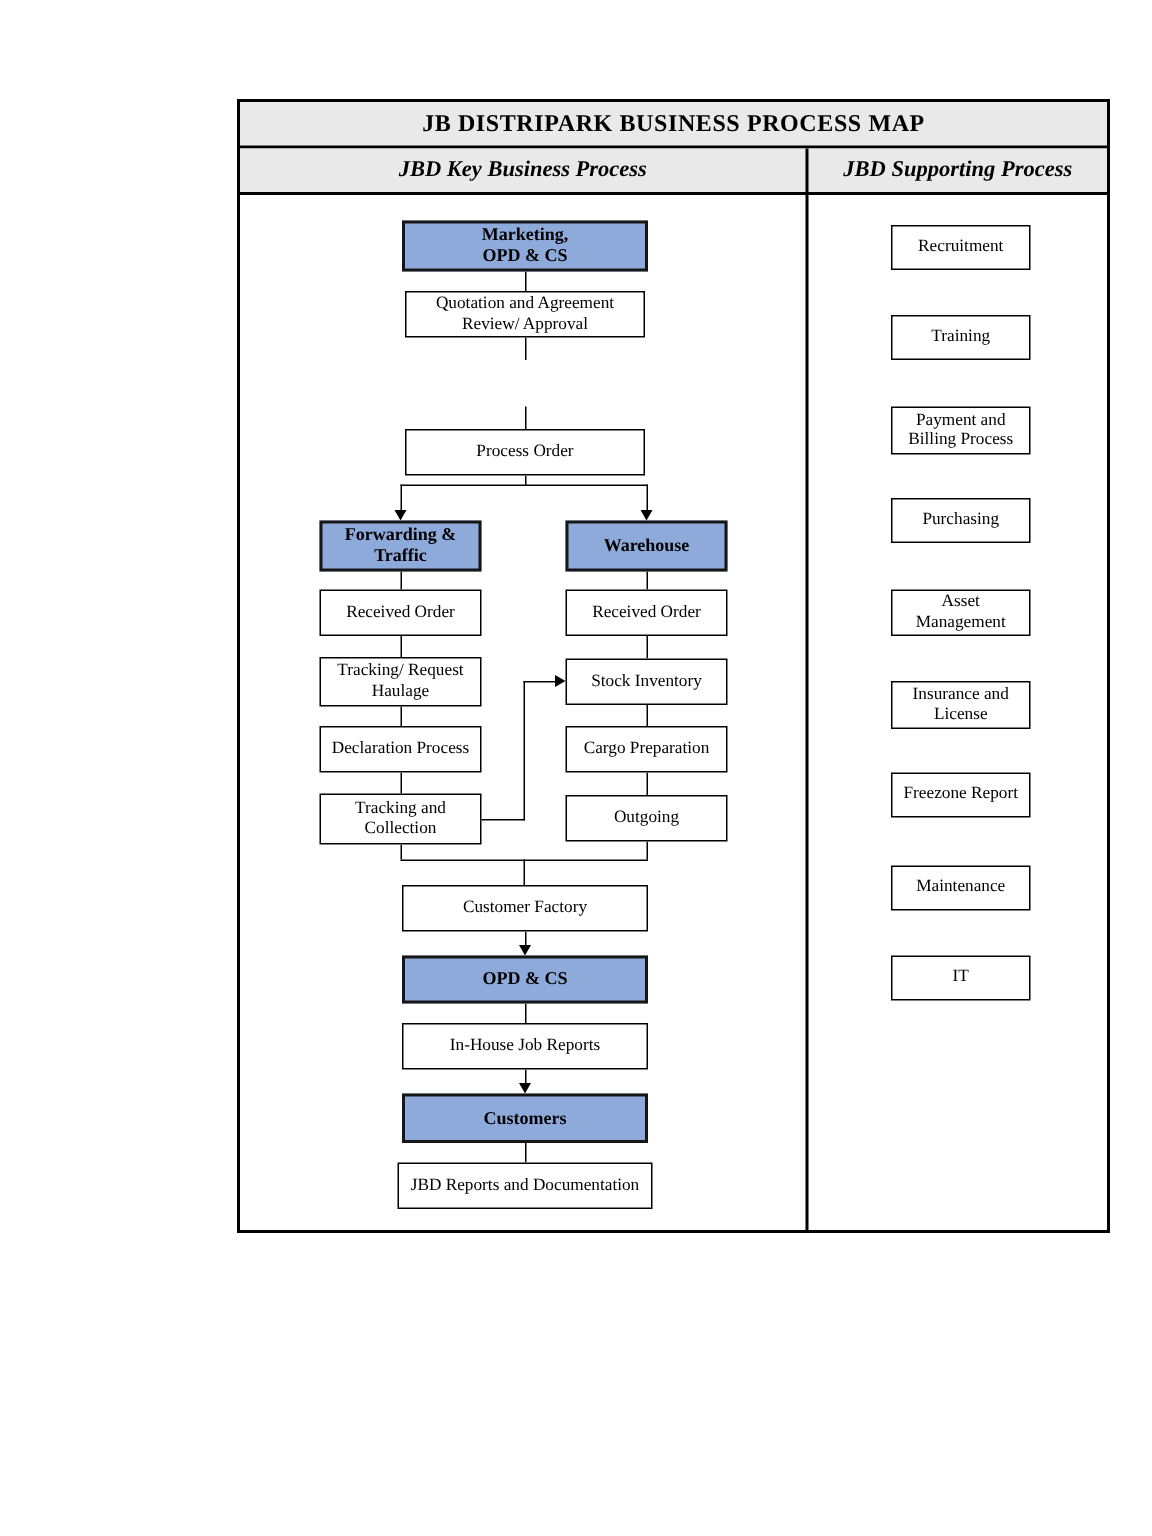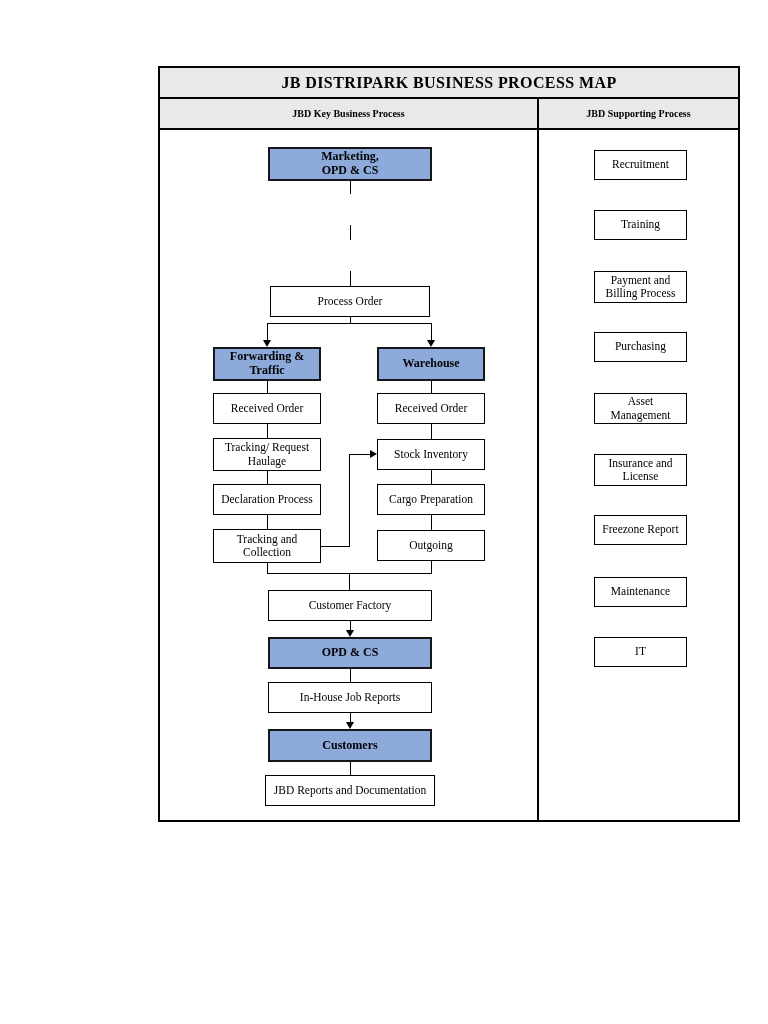--- a/index.html
+++ b/index.html
@@ -14,21 +14,21 @@
   .map-table {
     position:absolute; left:118px; top:66px; width:582px; height:756px;
     border:2px solid #000; display:flex; flex-direction:column; background:#fff;
   }
   .title-row {
     height:31px; background:#E9E9E9; border-bottom:2px solid #000;
     display:flex; align-items:center; justify-content:center;
     font-weight:bold; font-size:16px; letter-spacing:0.4px;
   }
   .header-row { height:31px; background:#E9E9E9; border-bottom:2px solid #000; display:flex; }
-  .hcell { display:flex; align-items:center; justify-content:center; font-weight:bold; font-size:10px; }
+  .hcell { display:flex; align-items:center; justify-content:center; font-weight:bold; font-size:15px;font-style:italic; }
   .hcell.left  { width:379px; border-right:2px solid #000; }
   .hcell.right { flex:1; }
   .body-row { flex:1; display:flex; background:#fff; }
   .bcell.left  { width:379px; border-right:2px solid #000; }
   .bcell.right { flex:1; }
   
   .box {
     position:absolute; background:#fff; border:1px solid #000;
     display:flex; flex-direction:column; align-items:center; justify-content:center;
     text-align:center; font-size:11.5px; line-height:1.14; z-index:3;
@@ -62,20 +62,24 @@
     </div>
     <div class="body-row">
       <div class="bcell left"></div>
       <div class="bcell right"></div>
     </div>
   </div>
 
   <div class="box hl" style="left:228px;top:147px;width:164px;height:34px">
     <span>Marketing,</span>
     <span>OPD &amp; CS</span>
+  </div>
+  <div class="box" style="left:230px;top:194px;width:160px;height:31px">
+    <span>Quotation and Agreement</span>
+    <span>Review/ Approval</span>
   </div>
   <div class="box" style="left:230px;top:286px;width:160px;height:31px">
     <span>Process Order</span>
   </div>
   <div class="box hl" style="left:173px;top:347px;width:108px;height:34px">
     <span>Forwarding &amp;</span>
     <span>Traffic</span>
   </div>
   <div class="box hl" style="left:337px;top:347px;width:108px;height:34px">
     <span>Warehouse</span>

